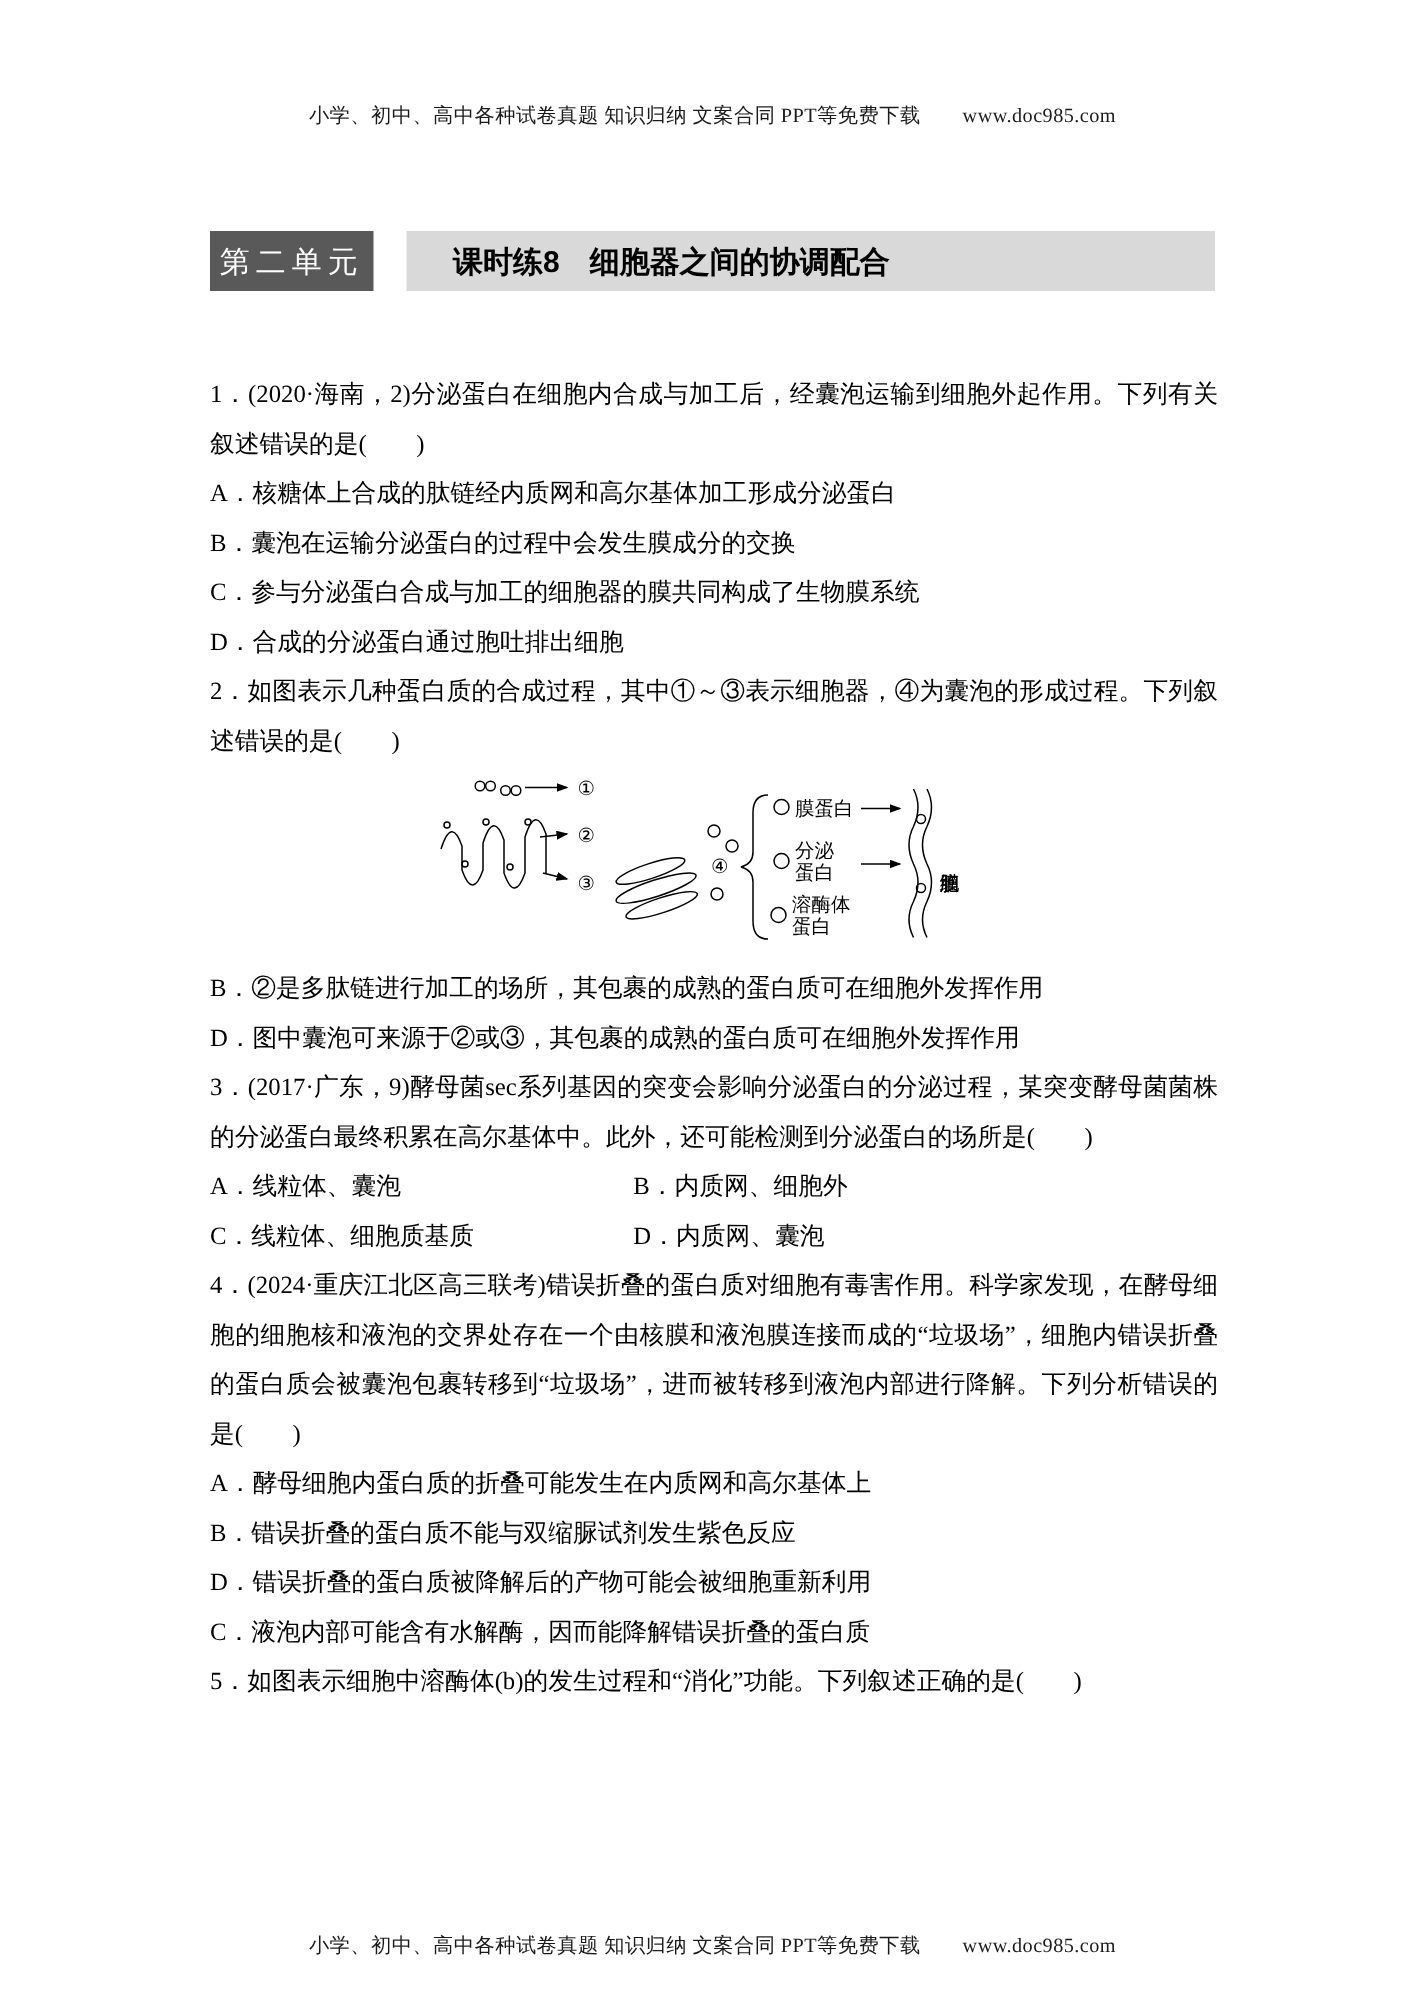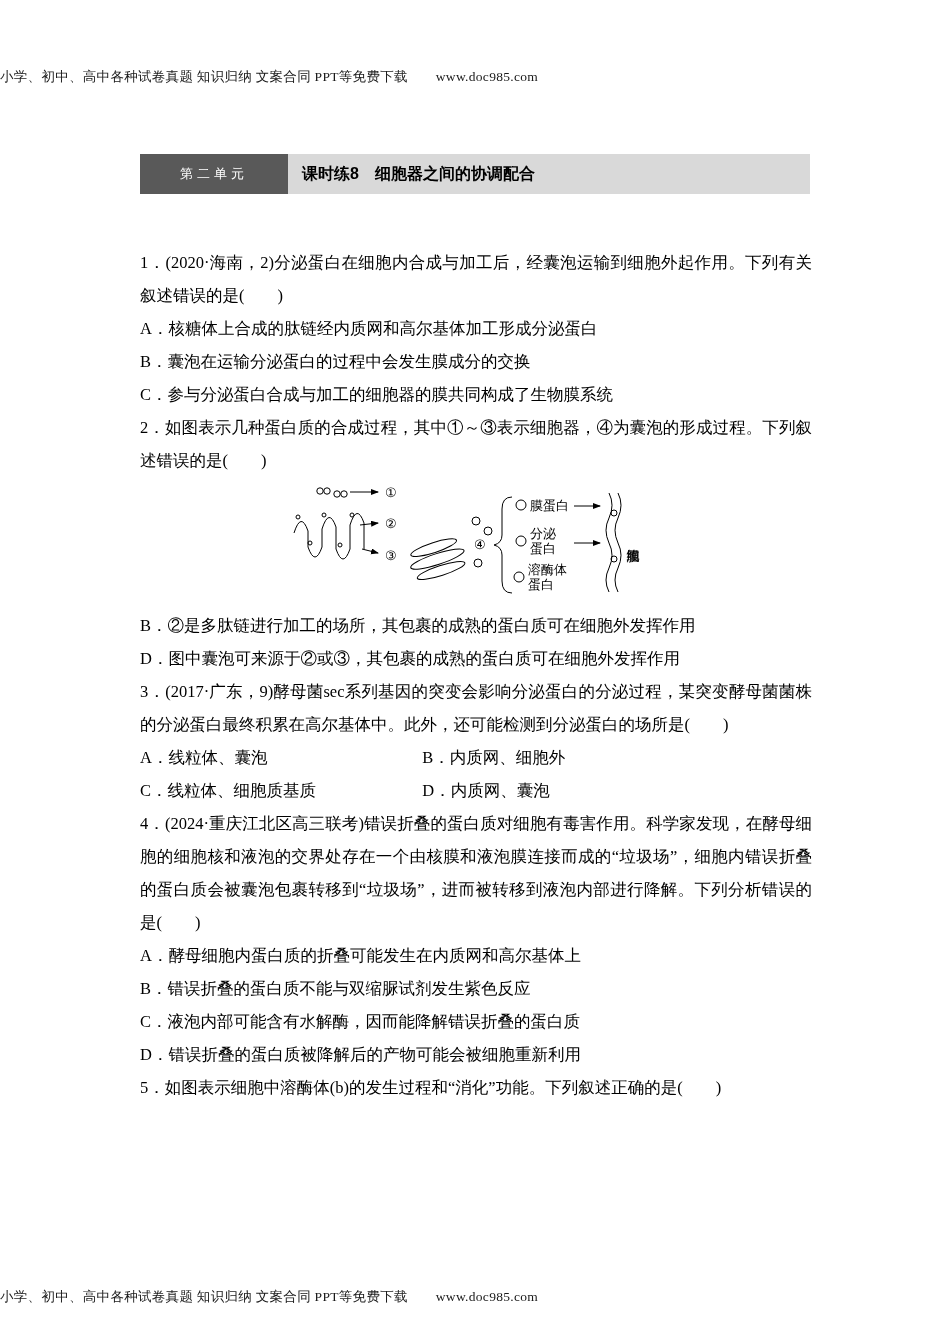--- a/index.html
+++ b/index.html
@@ -2,37 +2,37 @@
 <html><head>
 <meta charset="utf-8">
 <style>
   html,body{margin:0;padding:0;}
   body{
     width:950px;height:1344px;background:#ffffff;position:relative;
     font-family:"Liberation Serif","DejaVu Serif",serif;color:#000;
     overflow:hidden;
   }
   .site-header,.site-footer{
-    position:absolute;left:0;width:100%;text-align:left;
+    position:absolute;left:0;width:100%;text-align:center;
     font-size:13.5px;color:#1a1a1a;letter-spacing:0.3px;
   }
   .site-header{top:68px;}
   .site-footer{top:1288px;}
   .wm-gap{display:inline-block;width:28px;}
 
   .banner{position:absolute;top:150px;left:140px;width:670px;height:46px;}
   .banner-bar{position:absolute;left:131px;right:0;top:4px;height:40px;background:#d9d9d9;}
   .banner-unit{
-    position:absolute;left:0;top:4px;width:148px;height:40px;background:#595959;
+    position:absolute;left:0;top:4px;width:109px;height:40px;background:#595959;
     color:#fff;display:flex;align-items:center;justify-content:center;
-    font-family:Liberation Serif, serif;font-size:13px;letter-spacing:4px;
+    font-family:Liberation Serif, serif;font-size:20px;letter-spacing:4px;
   }
   .banner-title{
     position:absolute;left:162px;top:4px;height:40px;display:flex;align-items:center;
-    font-family:"Liberation Sans","DejaVu Sans",sans-serif;font-size:16px;font-weight:700;color:#000;
+    font-family:"Liberation Sans","DejaVu Sans",sans-serif;font-size:20px;font-weight:700;color:#000;
   }
 
   .content{
     position:absolute;top:246px;left:140px;width:672px;
     font-size:16.5px;line-height:33px;
   }
   .content p{margin:0;}
   .stem{text-align:justify;}
   .opt-pair{display:flex;}
   .opt-pair .col1{width:42%;}
@@ -54,20 +54,21 @@
   <div class="banner-title">课时练8　细胞器之间的协调配合</div>
 </div>
 
 <div class="content">
 
   <div class="question">
     <p class="stem">1．(2020·海南，2)分泌蛋白在细胞内合成与加工后，经囊泡运输到细胞外起作用。下列有关叙述错误的是(　　)</p>
     <p class="option">A．核糖体上合成的肽链经内质网和高尔基体加工形成分泌蛋白</p>
     <p class="option">B．囊泡在运输分泌蛋白的过程中会发生膜成分的交换</p>
     <p class="option">C．参与分泌蛋白合成与加工的细胞器的膜共同构成了生物膜系统</p>
+    <p class="option">D．合成的分泌蛋白通过胞吐排出细胞</p>
   </div>
 
   <div class="question">
     <p class="stem">2．如图表示几种蛋白质的合成过程，其中①～③表示细胞器，④为囊泡的形成过程。下列叙述错误的是(　　)</p>
 
     <div class="diagram-wrap">
       <svg width="360" height="122" viewBox="0 0 360 122">
         <defs>
           <marker id="arr" markerWidth="9" markerHeight="8" refX="7" refY="3" orient="auto" markerUnits="userSpaceOnUse">
             <path d="M0,0 L8,3 L0,6 Z" fill="#000"></path>
@@ -150,22 +151,22 @@
     <p class="option opt-pair">
       <span class="col1">C．线粒体、细胞质基质</span>
       <span class="col2">D．内质网、囊泡</span>
     </p>
   </div>
 
   <div class="question">
     <p class="stem">4．(2024·重庆江北区高三联考)错误折叠的蛋白质对细胞有毒害作用。科学家发现，在酵母细胞的细胞核和液泡的交界处存在一个由核膜和液泡膜连接而成的“垃圾场”，细胞内错误折叠的蛋白质会被囊泡包裹转移到“垃圾场”，进而被转移到液泡内部进行降解。下列分析错误的是(　　)</p>
     <p class="option">A．酵母细胞内蛋白质的折叠可能发生在内质网和高尔基体上</p>
     <p class="option">B．错误折叠的蛋白质不能与双缩脲试剂发生紫色反应</p>
+    <p class="option">D．错误折叠的蛋白质被降解后的产物可能会被细胞重新利用</p>
     <p class="option">C．液泡内部可能含有水解酶，因而能降解错误折叠的蛋白质</p>
-    <p class="option">D．错误折叠的蛋白质被降解后的产物可能会被细胞重新利用</p>
   </div>
 
   <div class="question">
     <p class="stem">5．如图表示细胞中溶酶体(b)的发生过程和“消化”功能。下列叙述正确的是(　　)</p>
   </div>
 
 </div>
 
 <div class="site-footer">
   <span>小学、初中、高中各种试卷真题  知识归纳  文案合同  PPT等免费下载</span><span class="wm-gap"></span><span>www.doc985.com</span>

